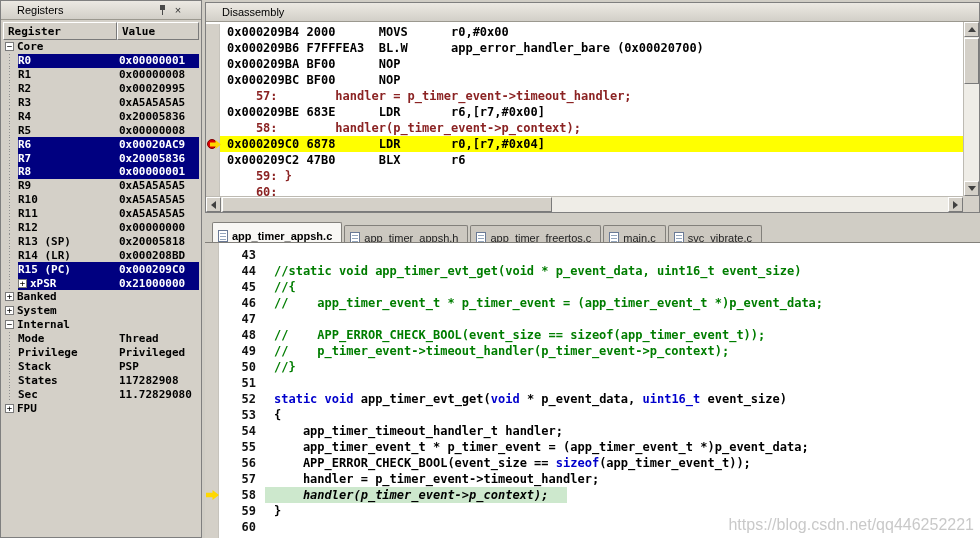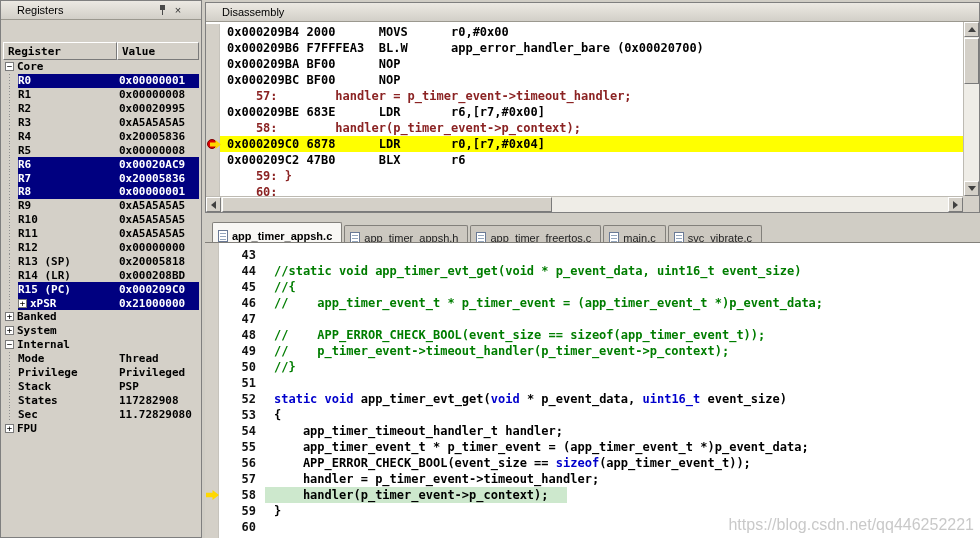--- a/index.html
+++ b/index.html
@@ -13,21 +13,21 @@
   .tb-btn { width:14px; height:13px; display:flex; align-items:center; justify-content:center;
             font-size:11px; line-height:11px; color:#333; margin-left:2px; cursor:default; }
   .pin { position:relative; width:9px; height:10px; display:inline-block; }
   .pin::before { content:""; position:absolute; left:2px; top:0; width:5px; height:5px; background:#4a4a4a; }
   .pin::after  { content:""; position:absolute; left:4px; top:5px; width:1px; height:5px; background:#4a4a4a; }
 
   
   #registers { left:0; top:0; width:202px; height:538px; }
   .reg-header { display:flex; margin:2px 2px 0 2px; }
   .reg-hcell { font:bold 11px "DejaVu Sans Mono",monospace; background:#d4d0c8; border:1px solid;
-               border-color:#ffffff #7a7a7a #7a7a7a #ffffff; padding:2px 4px 0 4px; height:18px;margin-top:20px; }
+               border-color:#ffffff #7a7a7a #7a7a7a #ffffff; padding:2px 4px 0 4px; height:18px; }
   .c1 { width:114px; } .c2 { flex:1; }
   .reg-rows { margin:0 2px; }
   .reg-row { position:relative; height:13.9px; display:flex; align-items:center;
              font:bold 11px "DejaVu Sans Mono",monospace; color:#000; }
   .reg-row.sel { background:var(--c-sel); color:#fff; }
   .tree-pad { flex:none; height:100%; background:#d4d0c8; }
   .tree-pad.child { background-image:repeating-linear-gradient(to bottom,#8f8f8f 0 1px,transparent 1px 3px);
                     background-size:1px 100%; background-repeat:no-repeat; background-position:6px 0; }
   .expander { flex:none; width:9px; height:9px; border:1px solid #7a7a7a; background:#fff; color:#000;
               font:9px/7px "DejaVu Sans Mono",monospace; text-align:center; margin-right:3px; }
@@ -84,21 +84,21 @@
             border-top:1px solid #82807b; overflow:hidden; }
   #source::before { content:""; position:absolute; left:0; top:0; bottom:0; width:13px; background:#d4d0c8;
                     border-right:1px solid #c6c3bc; }
   .code-lines { position:relative; padding-top:4px; }
   .code-line { display:flex; height:16px; }
   .code-margin { flex:none; width:14px; position:relative; }
   .code-lineno { flex:none; width:46px; text-align:right; padding-right:9px;
                  font:bold 12px "DejaVu Sans Mono",monospace; line-height:16px; color:#111; }
   .code-text { flex:none; font:bold 12px "DejaVu Sans Mono",monospace; line-height:16px; white-space:pre;
                padding-left:9px; }
-  .code-line.hl .code-text { background:var(--c-curline); padding-right:18px; }
+  .code-line.hl .code-text { background:var(--c-curline); padding-right:18px;font-style:italic; }
   .tok.comment { color:var(--c-comment); }
   .tok.keyword { color:var(--c-keyword); }
   .tok.plain { color:#000; }
   .src-arrow { position:absolute; left:1px; top:3px; width:13px; height:10px; background:var(--c-arrow);
                clip-path:polygon(0 28%,50% 28%,50% 0,100% 50%,50% 100%,50% 72%,0 72%);
                filter:drop-shadow(0 0 1px #8b2323); z-index:2; }
   #watermark { position:absolute; right:6px; bottom:4px; font-size:16px; color:#c9c9c9; z-index:3; }
 </style>
 </head>
 <body>

